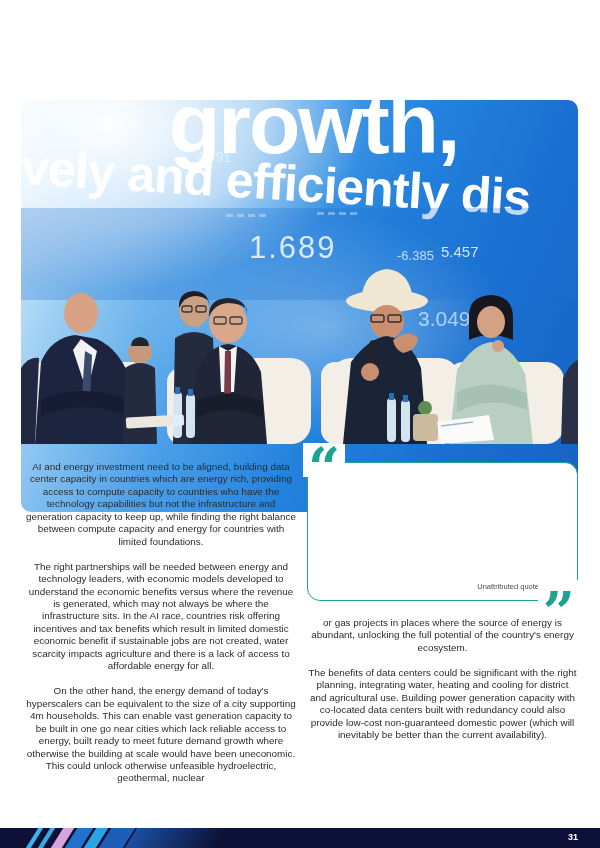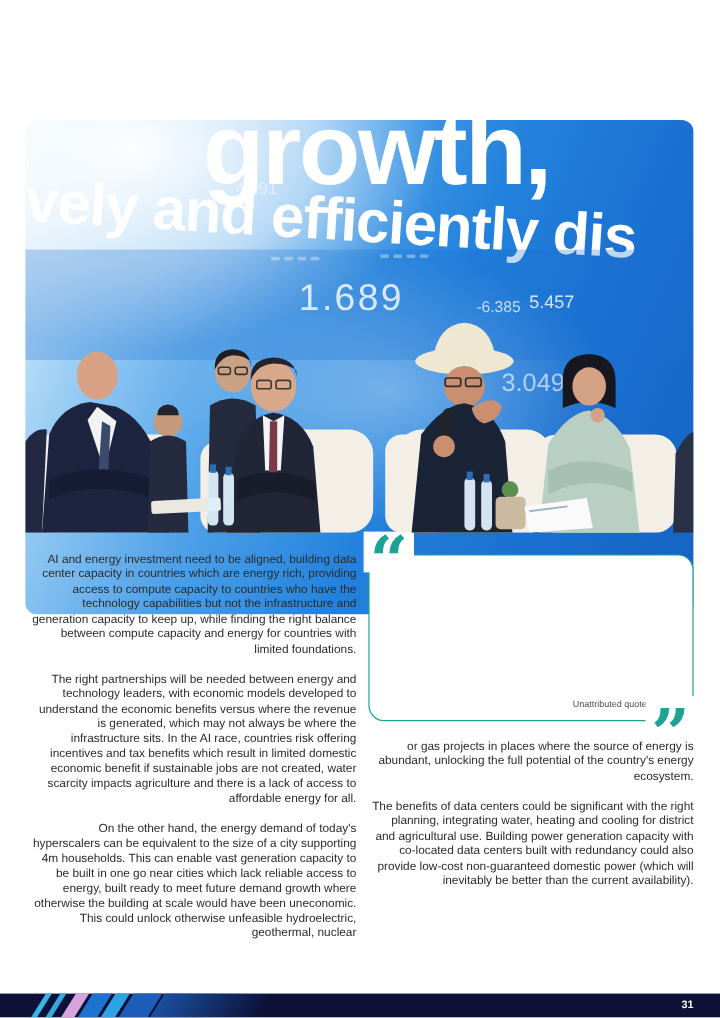--- a/index.html
+++ b/index.html
@@ -34,21 +34,21 @@
     letter-spacing:-1px; white-space:nowrap;
     transform:rotate(3.5deg); transform-origin:left top;
   }
   .scene { position:absolute; inset:0; z-index:2; }
 
   
   .col-left  { position:absolute; left:25px;  top:461px; width:272px; }
   .col-right { position:absolute; left:307px; top:617px; width:271px; }
   .body-p {
     font-size:9.9px; line-height:12.45px; color:#2b2b2b;
-    margin:0 0 12.5px 0; text-align:right;
+    margin:0 0 12.5px 0; text-align:center;
   }
 
   
   .quote-box {
     position:absolute; left:307px; top:462px; width:271px; height:139px;
     border:1.5px solid #1fa294; border-radius:13px; background:#fff;
   }
   .open-quote {
     position:absolute; top:-20px; left:-5px; padding:0 5px;
     background:#fff; color:#1fa294;

